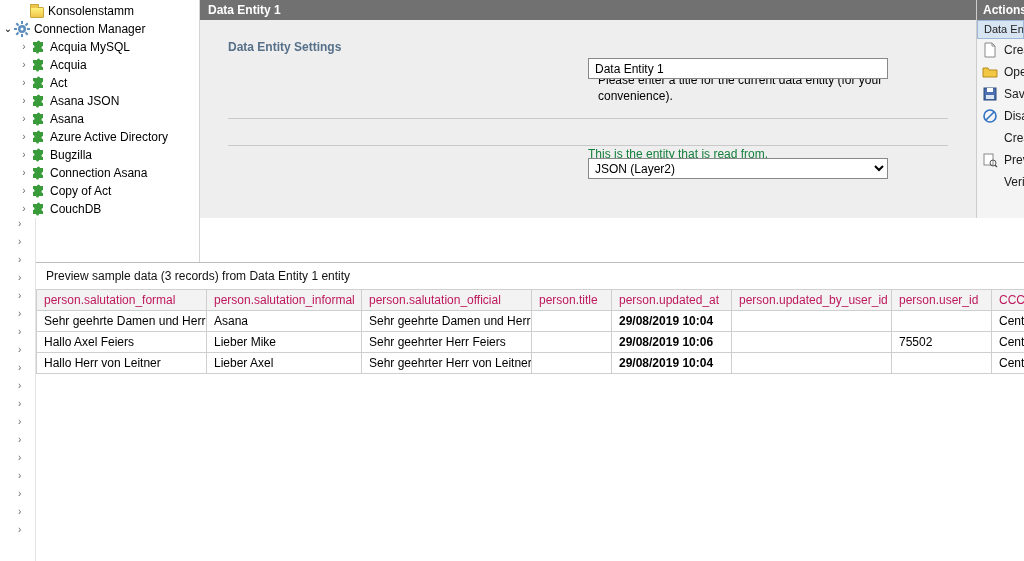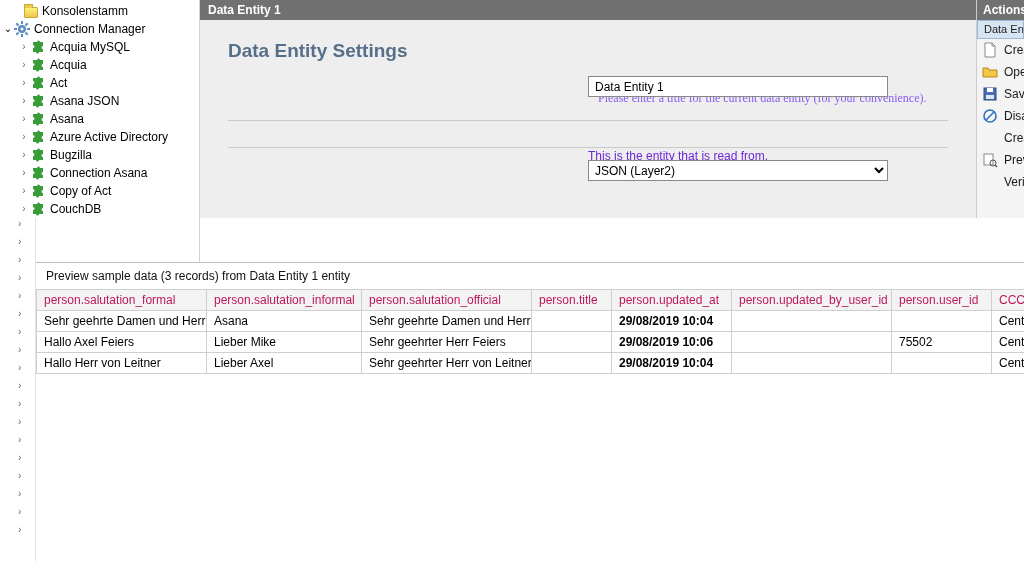--- a/index.html
+++ b/index.html
@@ -47,21 +47,21 @@
   }
   .folder-icon::before{
     content:"";position:absolute;left:-1px;top:-4px;width:7px;height:3px;
     background:#eec64c;border:1px solid #c9a939;border-bottom:none;border-radius:1px 1px 0 0;
   }
   .gear-icon {
     position:relative;width:16px;height:16px;
   }
   .gear-icon svg{width:16px;height:16px;}
   .puzzle-icon svg{width:16px;height:16px;}
-  .tree .indent0{padding-left:12px;}
+  .tree .indent0{padding-left:18px;}
   .tree .indent1{padding-left:2px;}
   .tree .indent2{padding-left:18px;}
 
   
   .content-header {
     position:absolute;
     left:200px; top:0;
     right:48px;
     height:20px;
     background:#717171;
@@ -73,44 +73,44 @@
   .content-body {
     position:absolute;
     left:200px; top:20px; right:48px;
     height:198px;
     background:#eeeeee;
     padding:20px 28px 0 28px;
     overflow:hidden;
   }
   .section-title {
     color:#56708a;
-    font-size:19px;
+    font-size:12px;
     font-weight:600;
-    margin-bottom:14px;
+    margin-bottom:4px;
   }
   .setting-row{
     display:flex;
     position:relative;
     margin-bottom:14px;
     justify-content:flex-end;
   }
   .setting-left{width:350px;}
   .setting-label{font-weight:bold;font-size:12px;color:#333;}
-  .setting-desc{color:#8b5cf6;font-size:12px;line-height:1.35;font-family:Liberation Serif, serif;}
+  .setting-desc{color:#000000;font-size:12px;line-height:1.35;}
   .setting-input{
     position:absolute;left:360px;top:0;
     width:300px;height:21px;
     border:1px solid #888;
     background:#fff;
     padding:2px 6px;
     font-family:inherit;font-size:12px;
   }
   .setting-static{
     position:absolute;left:360px;top:16px;
-    font-size:12px;color:#6d28d9;
+    font-size:12px;color:#15803d;
   }
   .setting-select{
     position:absolute;left:360px;top:0;
     width:300px;height:21px;
     border:1px solid #888;background:#fff;
     font-family:inherit;font-size:12px;padding:1px 2px;
   }
   .hr{border:none;border-top:1px solid #c9c9c9;margin:10px 0 12px 0;}
 
   

